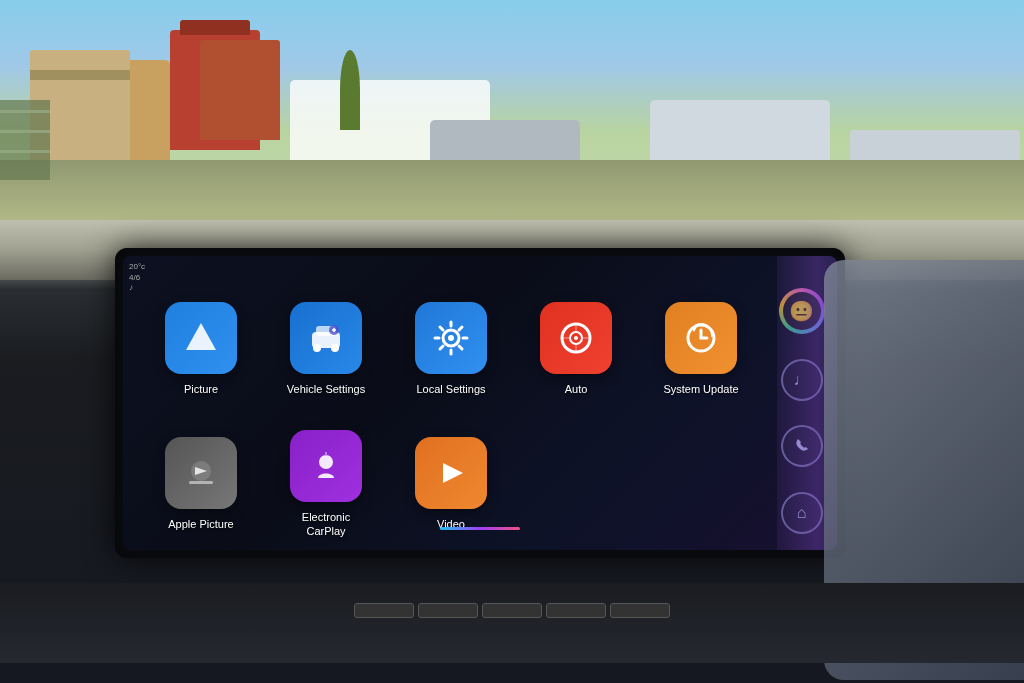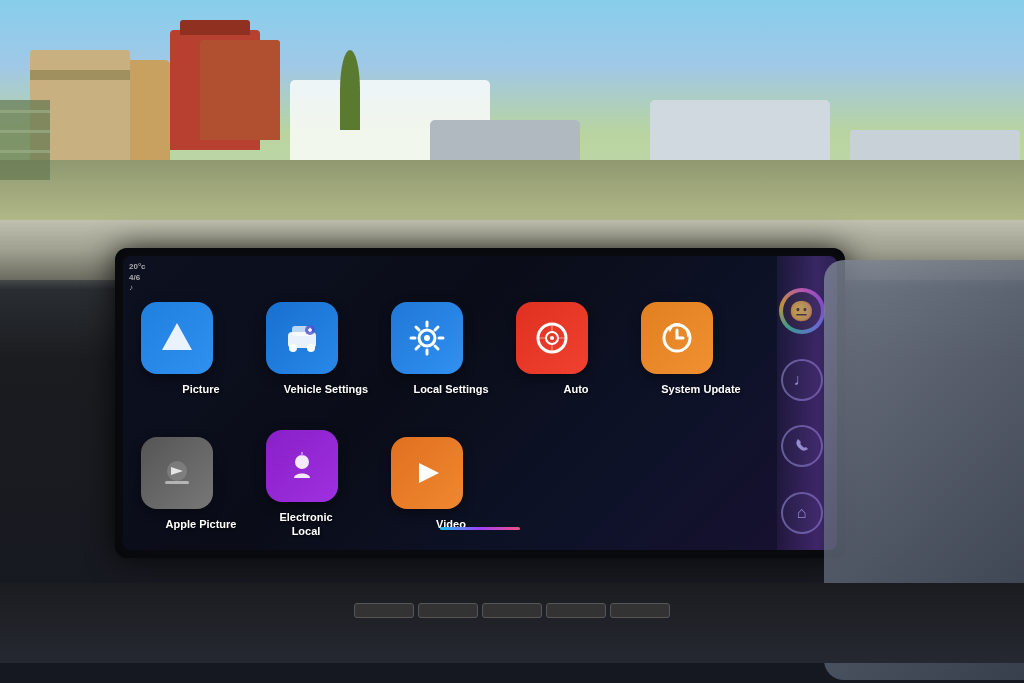--- a/index.html
+++ b/index.html
@@ -69,21 +69,20 @@
 
     
     .screen {
       position: absolute;
       top: 8px; left: 8px;
       width: 714px;
       height: 294px;
       background: linear-gradient(135deg, #0d1020 0%, #0a0d18 40%, #0d1228 70%, #181030 100%);
       border-radius: 8px;
       overflow: hidden;
-      font-weight: bold;
     }
 
     
     .status-bar {
       position: absolute;
       top: 6px; left: 6px;
       width: 60px;
       display: flex;
       flex-direction: column;
       gap: 1px;
@@ -104,20 +103,21 @@
       display: grid;
       grid-template-columns: repeat(5, 120px);
       grid-template-rows: repeat(2, 130px);
       gap: 5px;
       padding: 8px;
     }
 
     .app-item {
       display: flex;
       flex-direction: column;
+      align-items: center;
       justify-content: center;
       gap: 8px;
       cursor: pointer;
     }
 
     .app-icon {
       width: 72px;
       height: 72px;
       border-radius: 16px;
       display: flex;
@@ -315,21 +315,21 @@
 
 
       <div class="app-item">
         <div class="app-icon icon-manual">
           <svg width="44" height="44" viewBox="0 0 44 44" fill="none">
             <circle cx="22" cy="18" r="7" fill="rgba(255,255,255,0.9)"></circle>
             <path d="M14,34 C14,28 30,28 30,34" fill="rgba(255,255,255,0.9)"></path>
             <line x1="22" y1="8" x2="22" y2="12" stroke="rgba(200,150,255,0.8)" stroke-width="2"></line>
           </svg>
         </div>
-        <span class="app-label" style="white-space:normal;text-align:center;max-width:80px;">Electronic Local</span>
+        <span class="app-label" style="white-space:normal;text-align:center;max-width:80px;">Electronic CarPlay</span>
       </div>
 
       <div class="app-item">
         <div class="app-icon icon-video">
           <svg width="44" height="44" viewBox="0 0 44 44" fill="none">
             <polygon points="14,12 34,22 14,32" fill="white"></polygon>
           </svg>
         </div>
         <span class="app-label">Video</span>
       </div>

